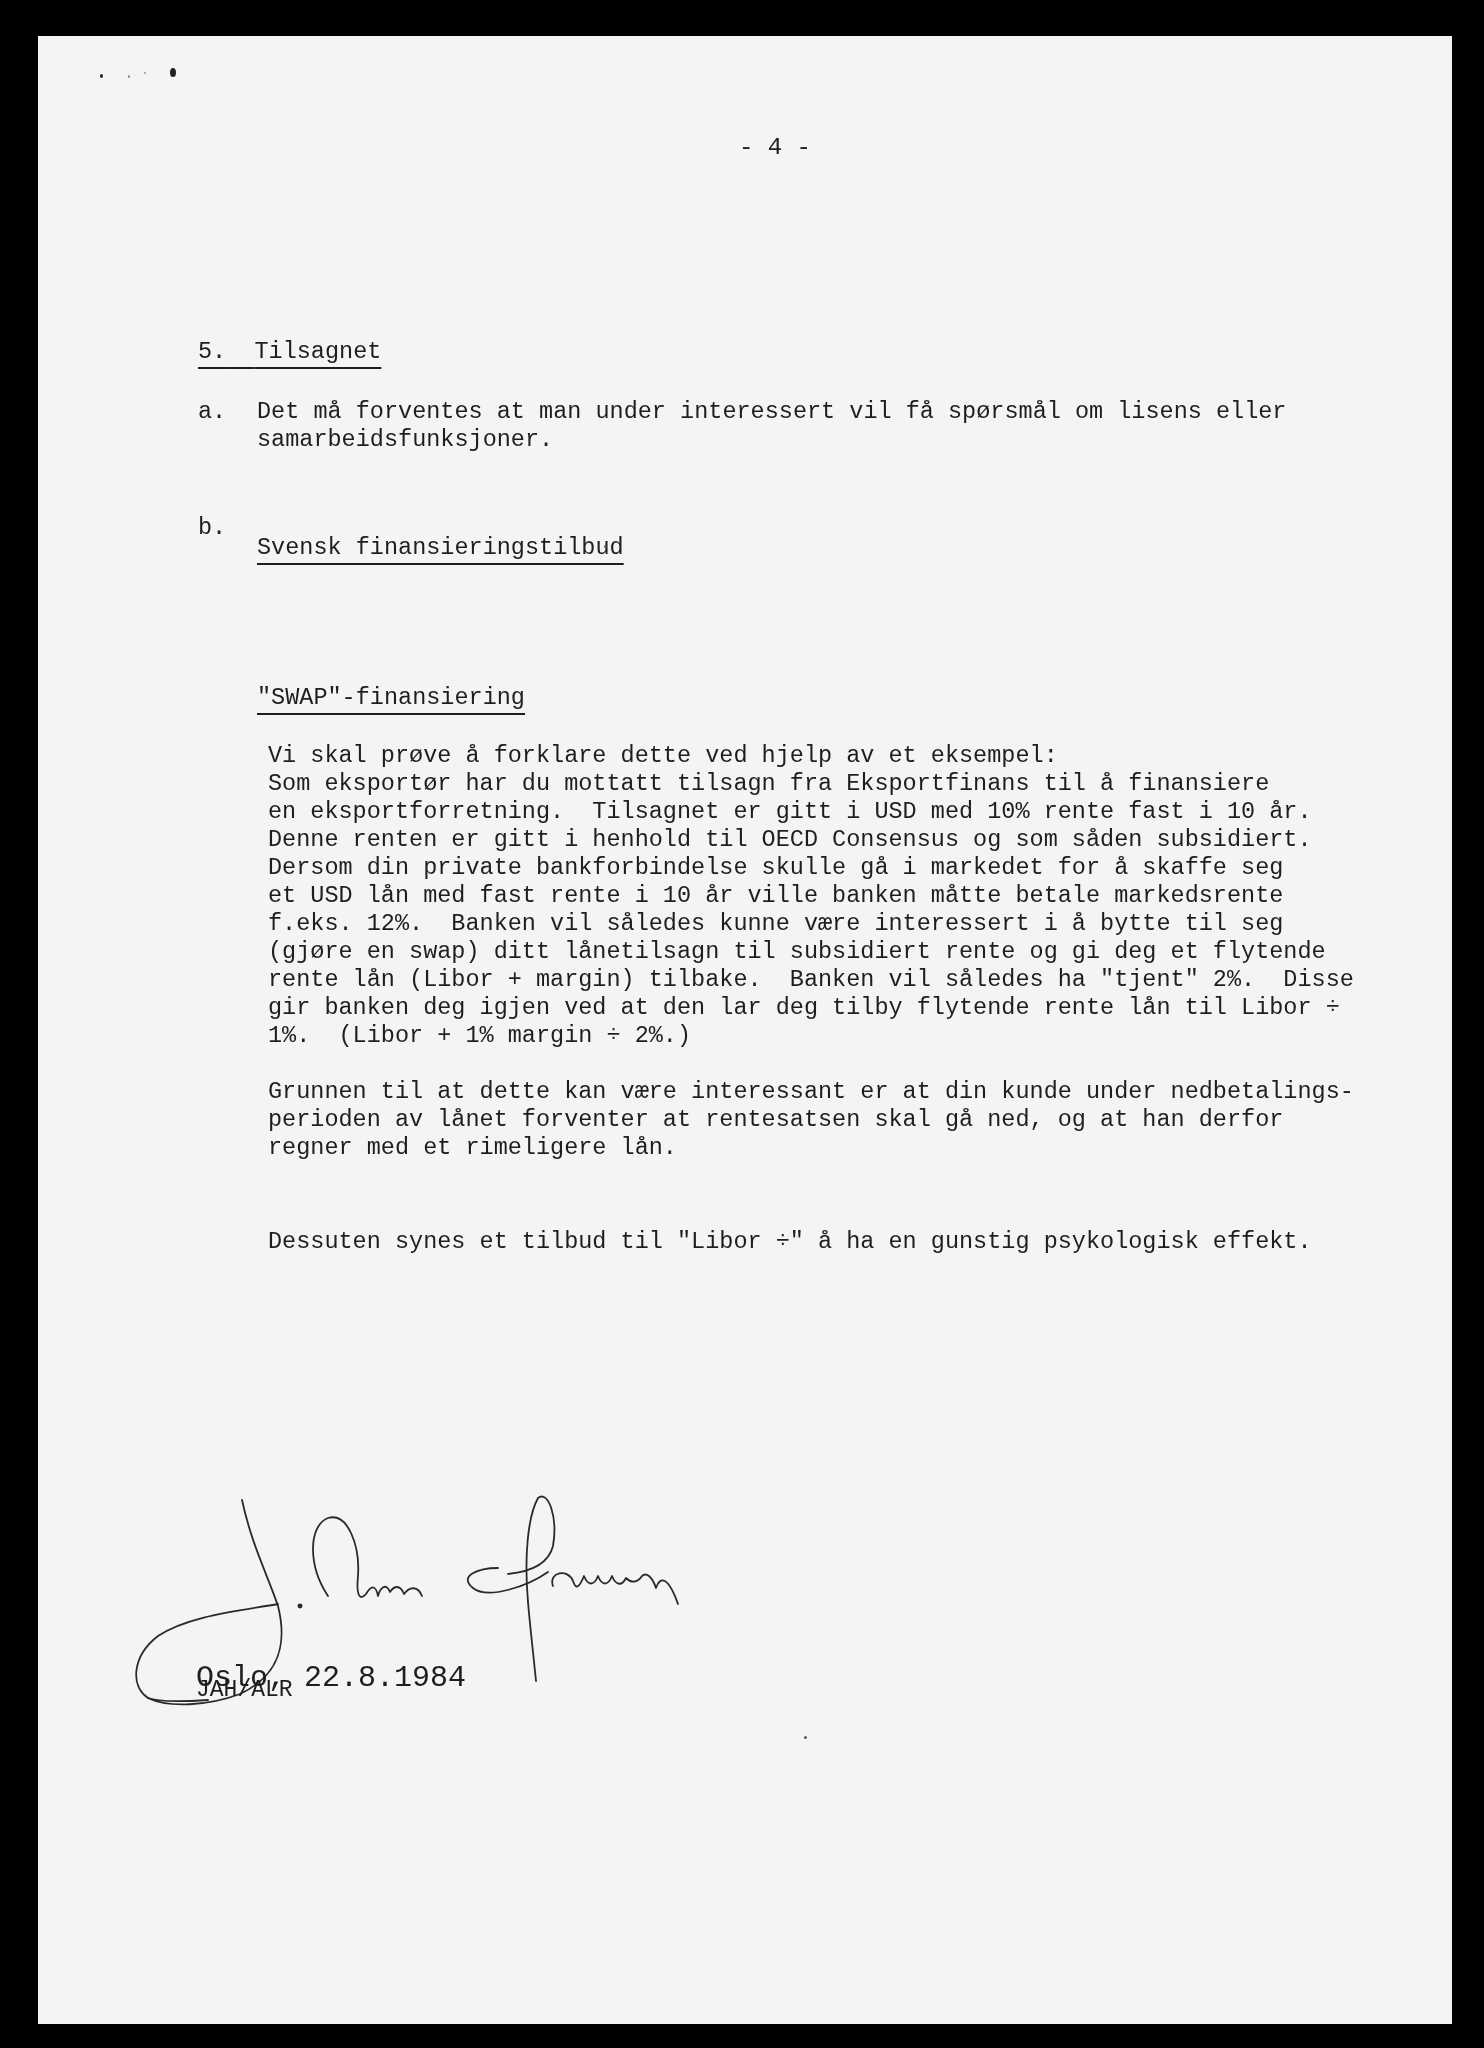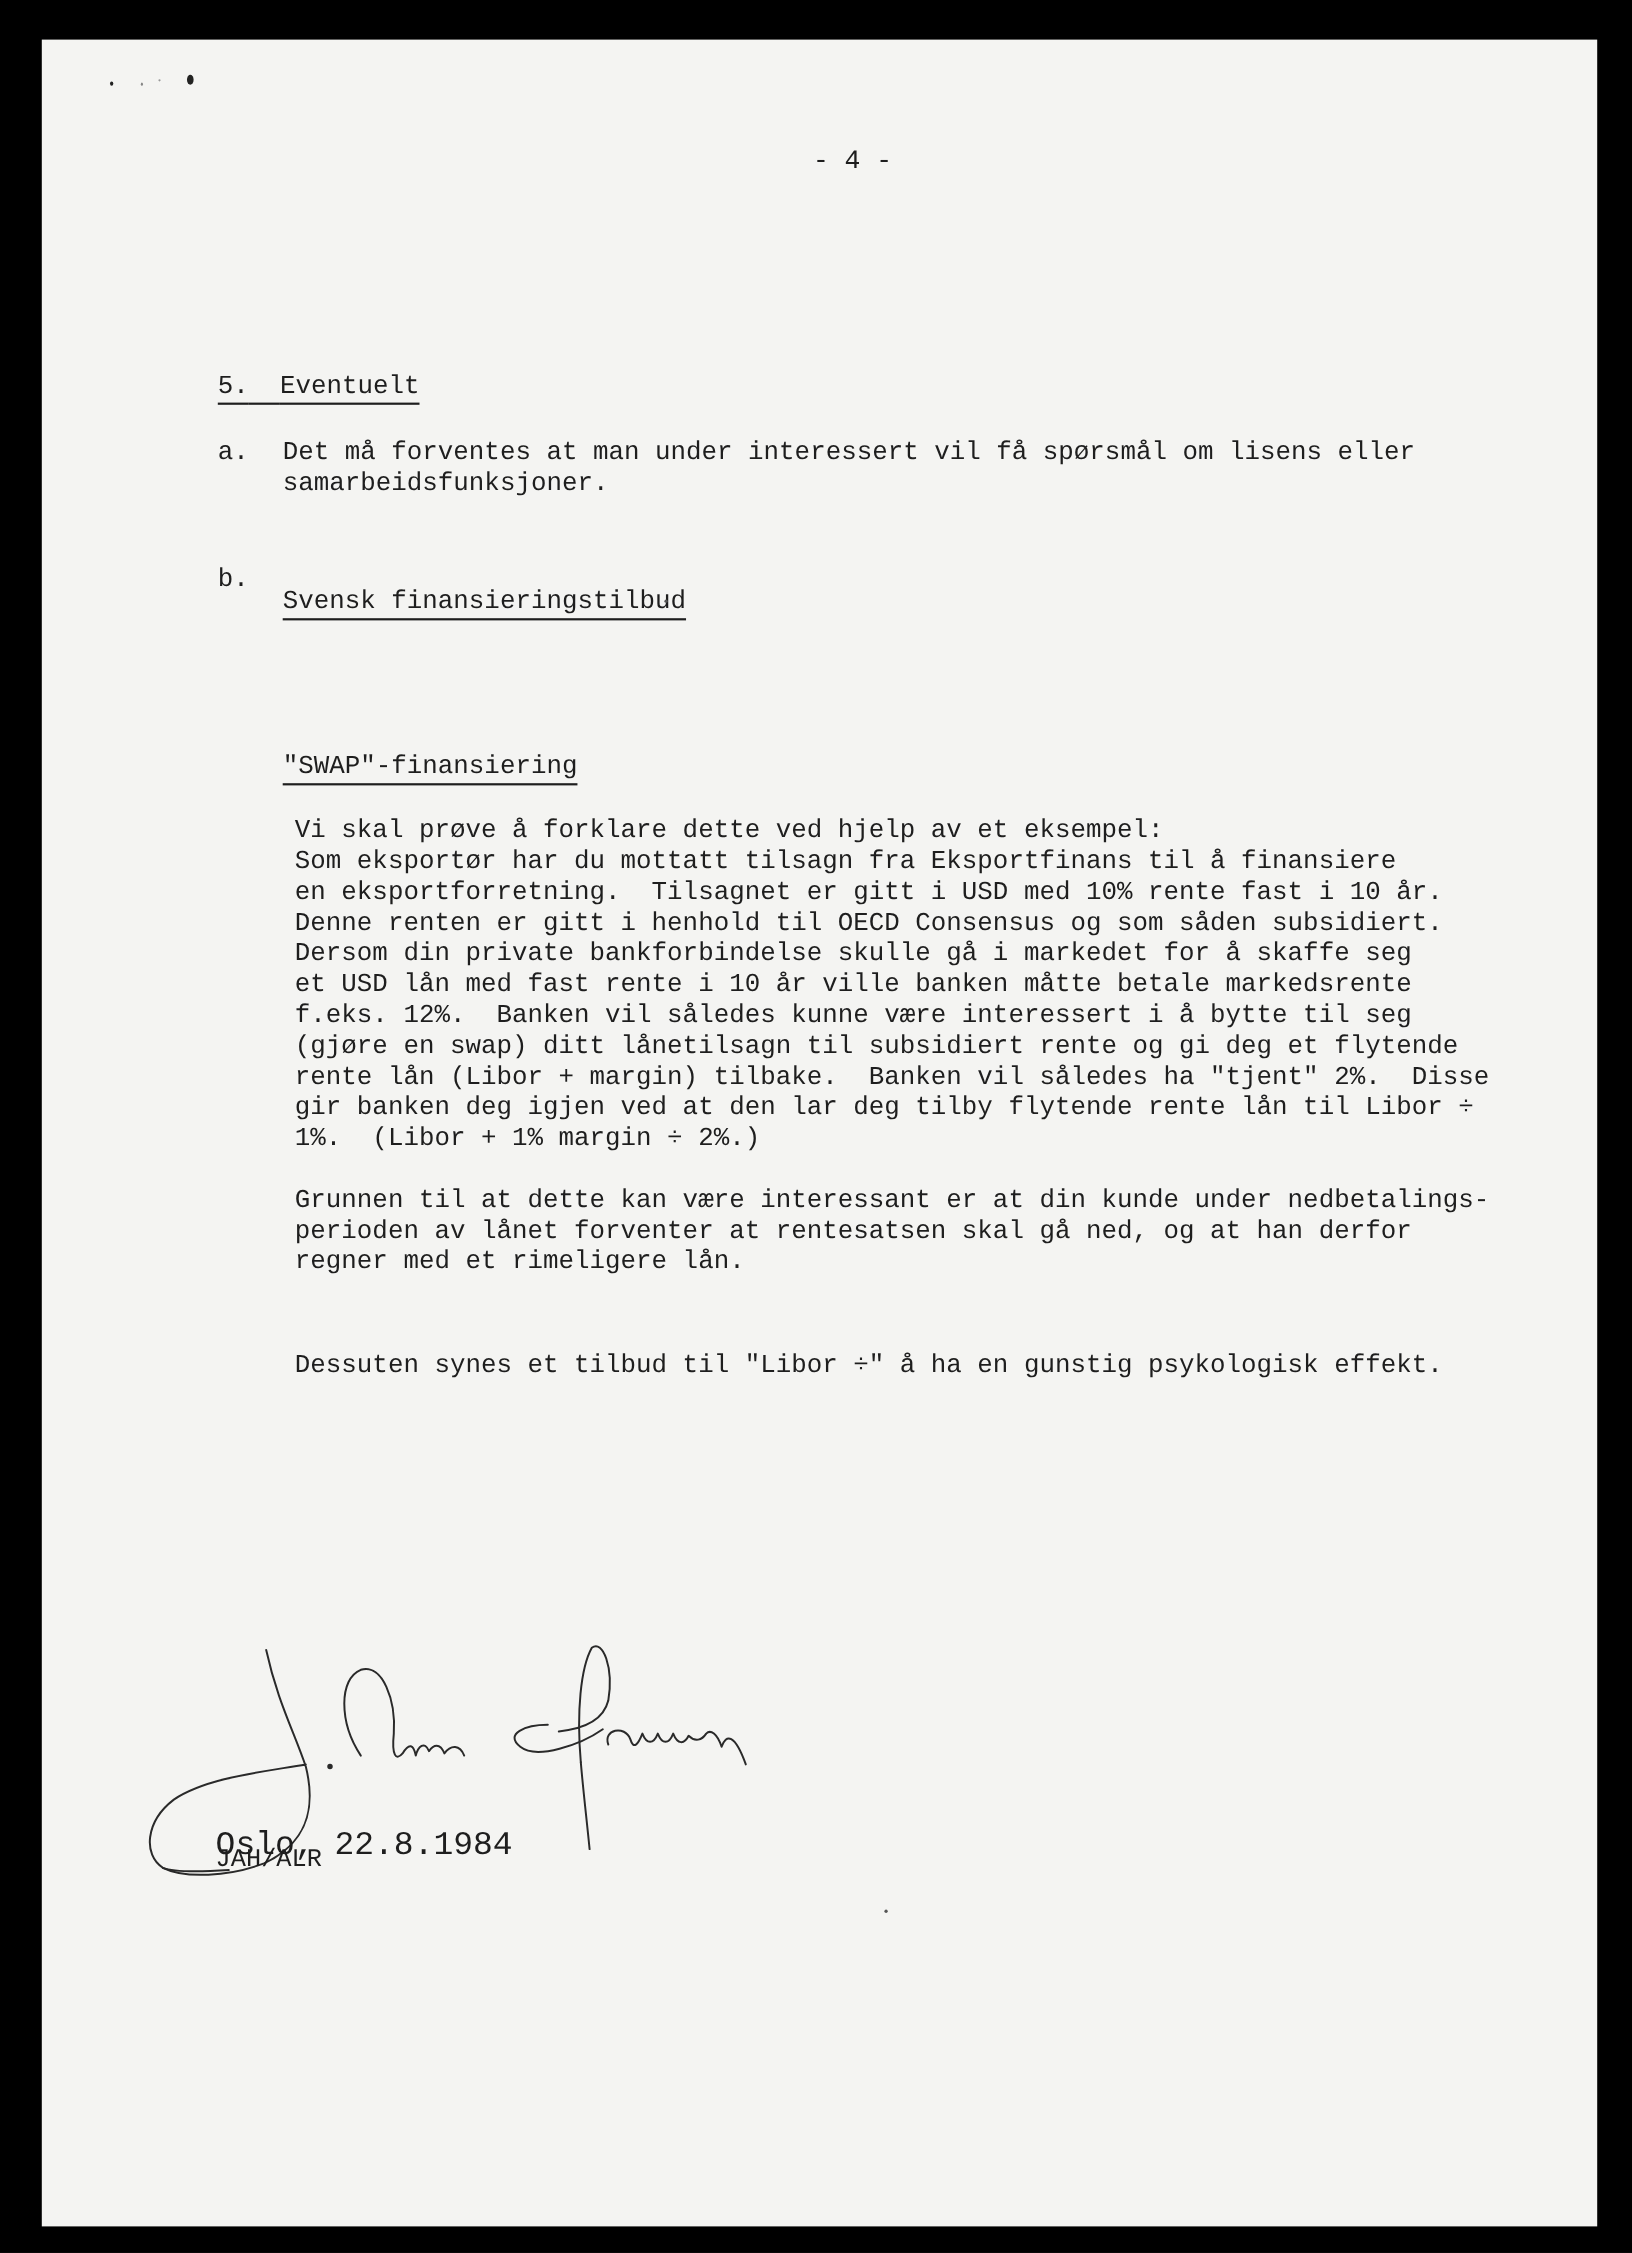--- a/index.html
+++ b/index.html
@@ -92,21 +92,21 @@
 
   <div class="marks">
     <span class="mark-dot" style="left:2px;top:8px;width:3px;height:4px;"></span>
     <span class="mark-dot" style="left:30px;top:9px;width:2px;height:3px;background:#888;"></span>
     <span class="mark-dot" style="left:46px;top:6px;width:2px;height:2px;background:#999;"></span>
     <span class="mark-dot" style="left:72px;top:2px;width:6px;height:9px;"></span>
   </div>
 
   <div class="page-number">- 4 -</div>
 
-  <div class="block heading-5"><span class="uline"><span>5.</span>  <span>Eventuelt</span></span></div>
+  <div class="block heading-5"><span class="uline"><span>5.</span>  <span>Tilsagnet</span></span></div>
 
   <div class="block item-a-label">a.</div>
   <div class="block item-a-text">Det må forventes at man under interessert vil få spørsmål om lisens eller
 samarbeidsfunksjoner.</div>
 
   <div class="block item-b-label">b.</div>
   <div class="block item-b-title uline">Svensk finansieringstilbud</div>
 
   <div class="block swap-heading uline">"SWAP"-finansiering</div>
   <div class="block para-swap">Vi skal prøve å forklare dette ved hjelp av et eksempel:

